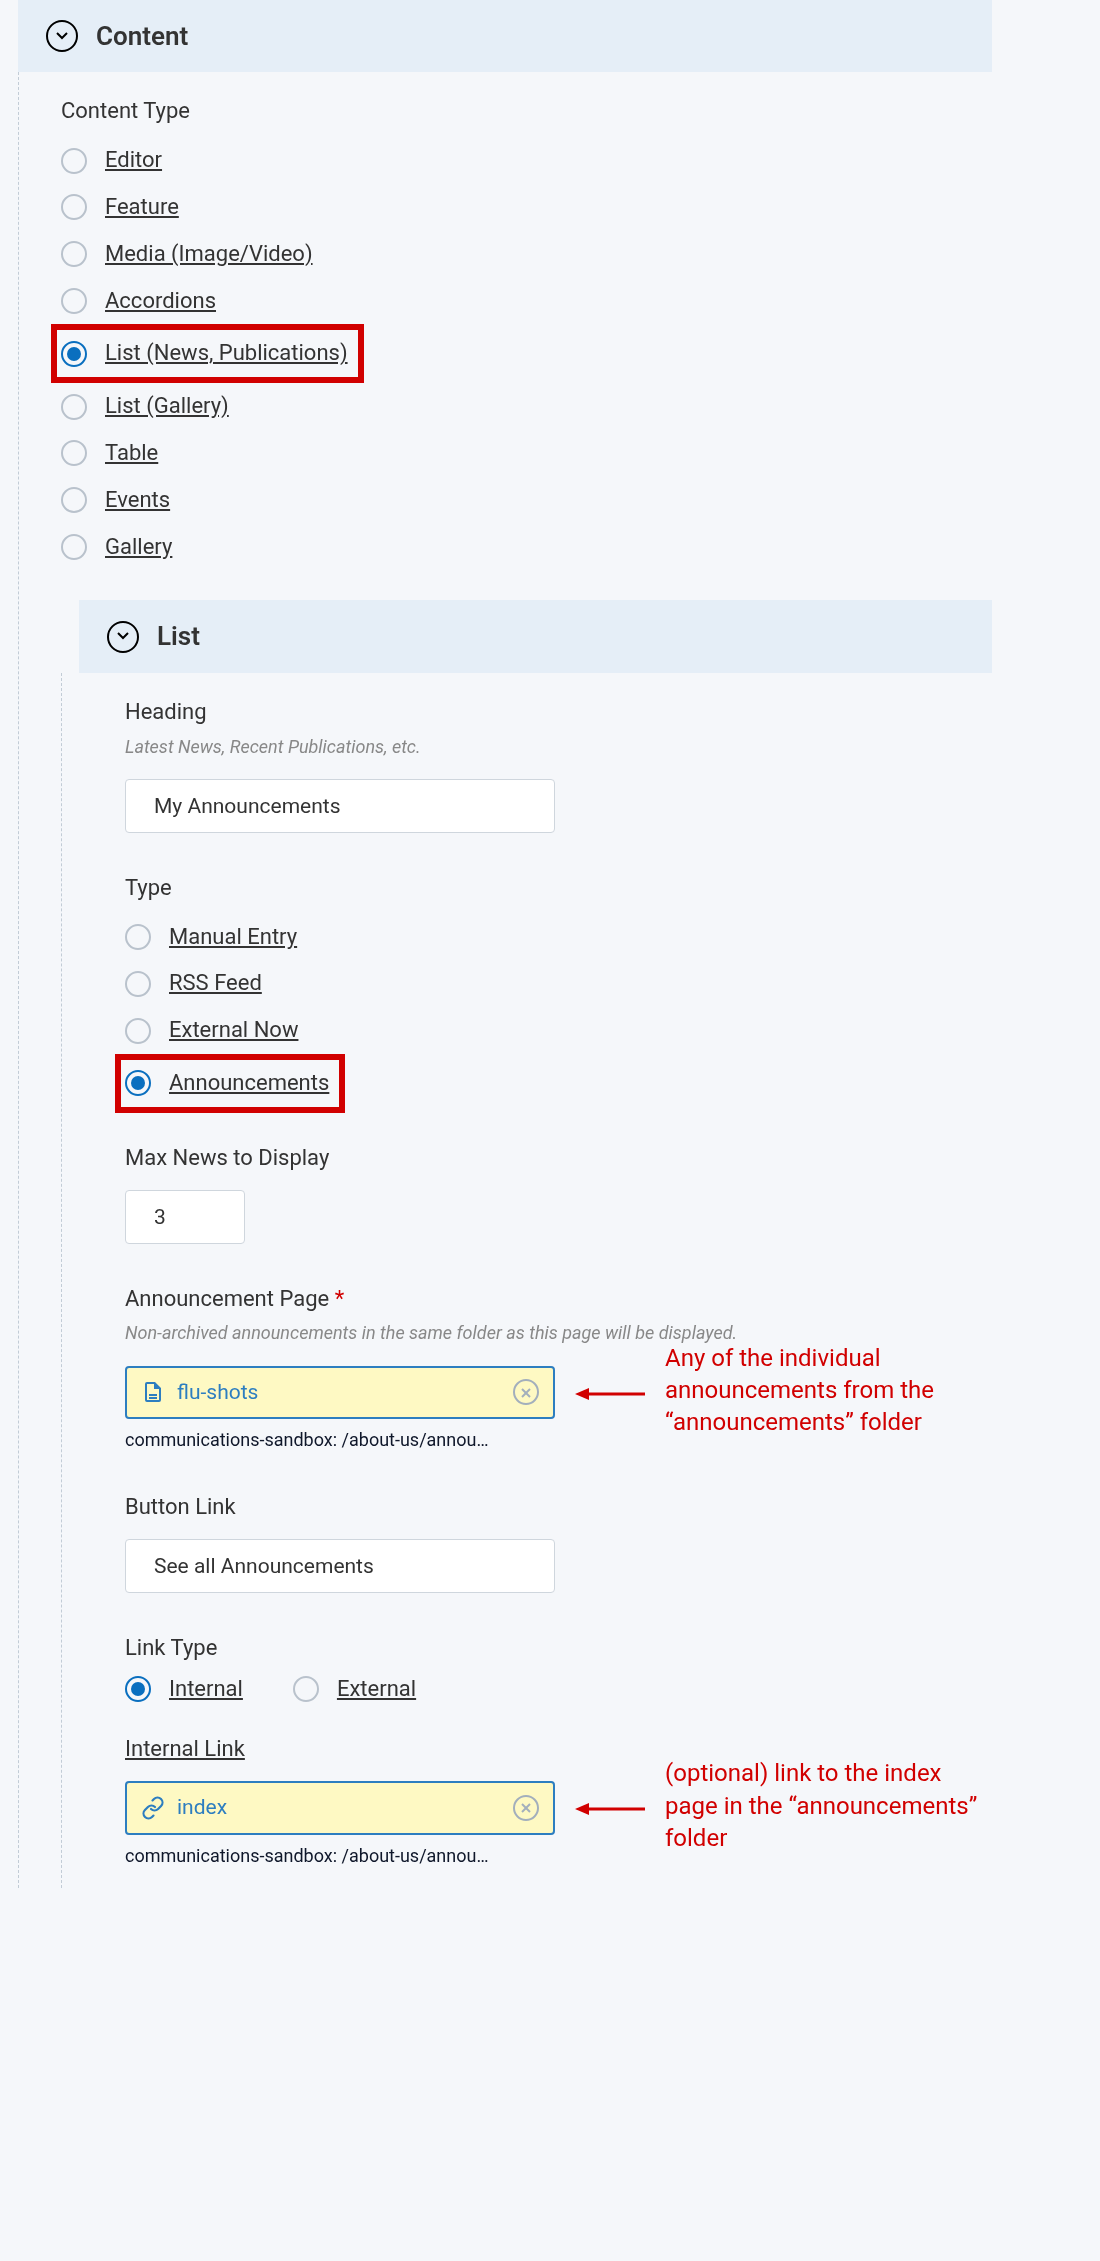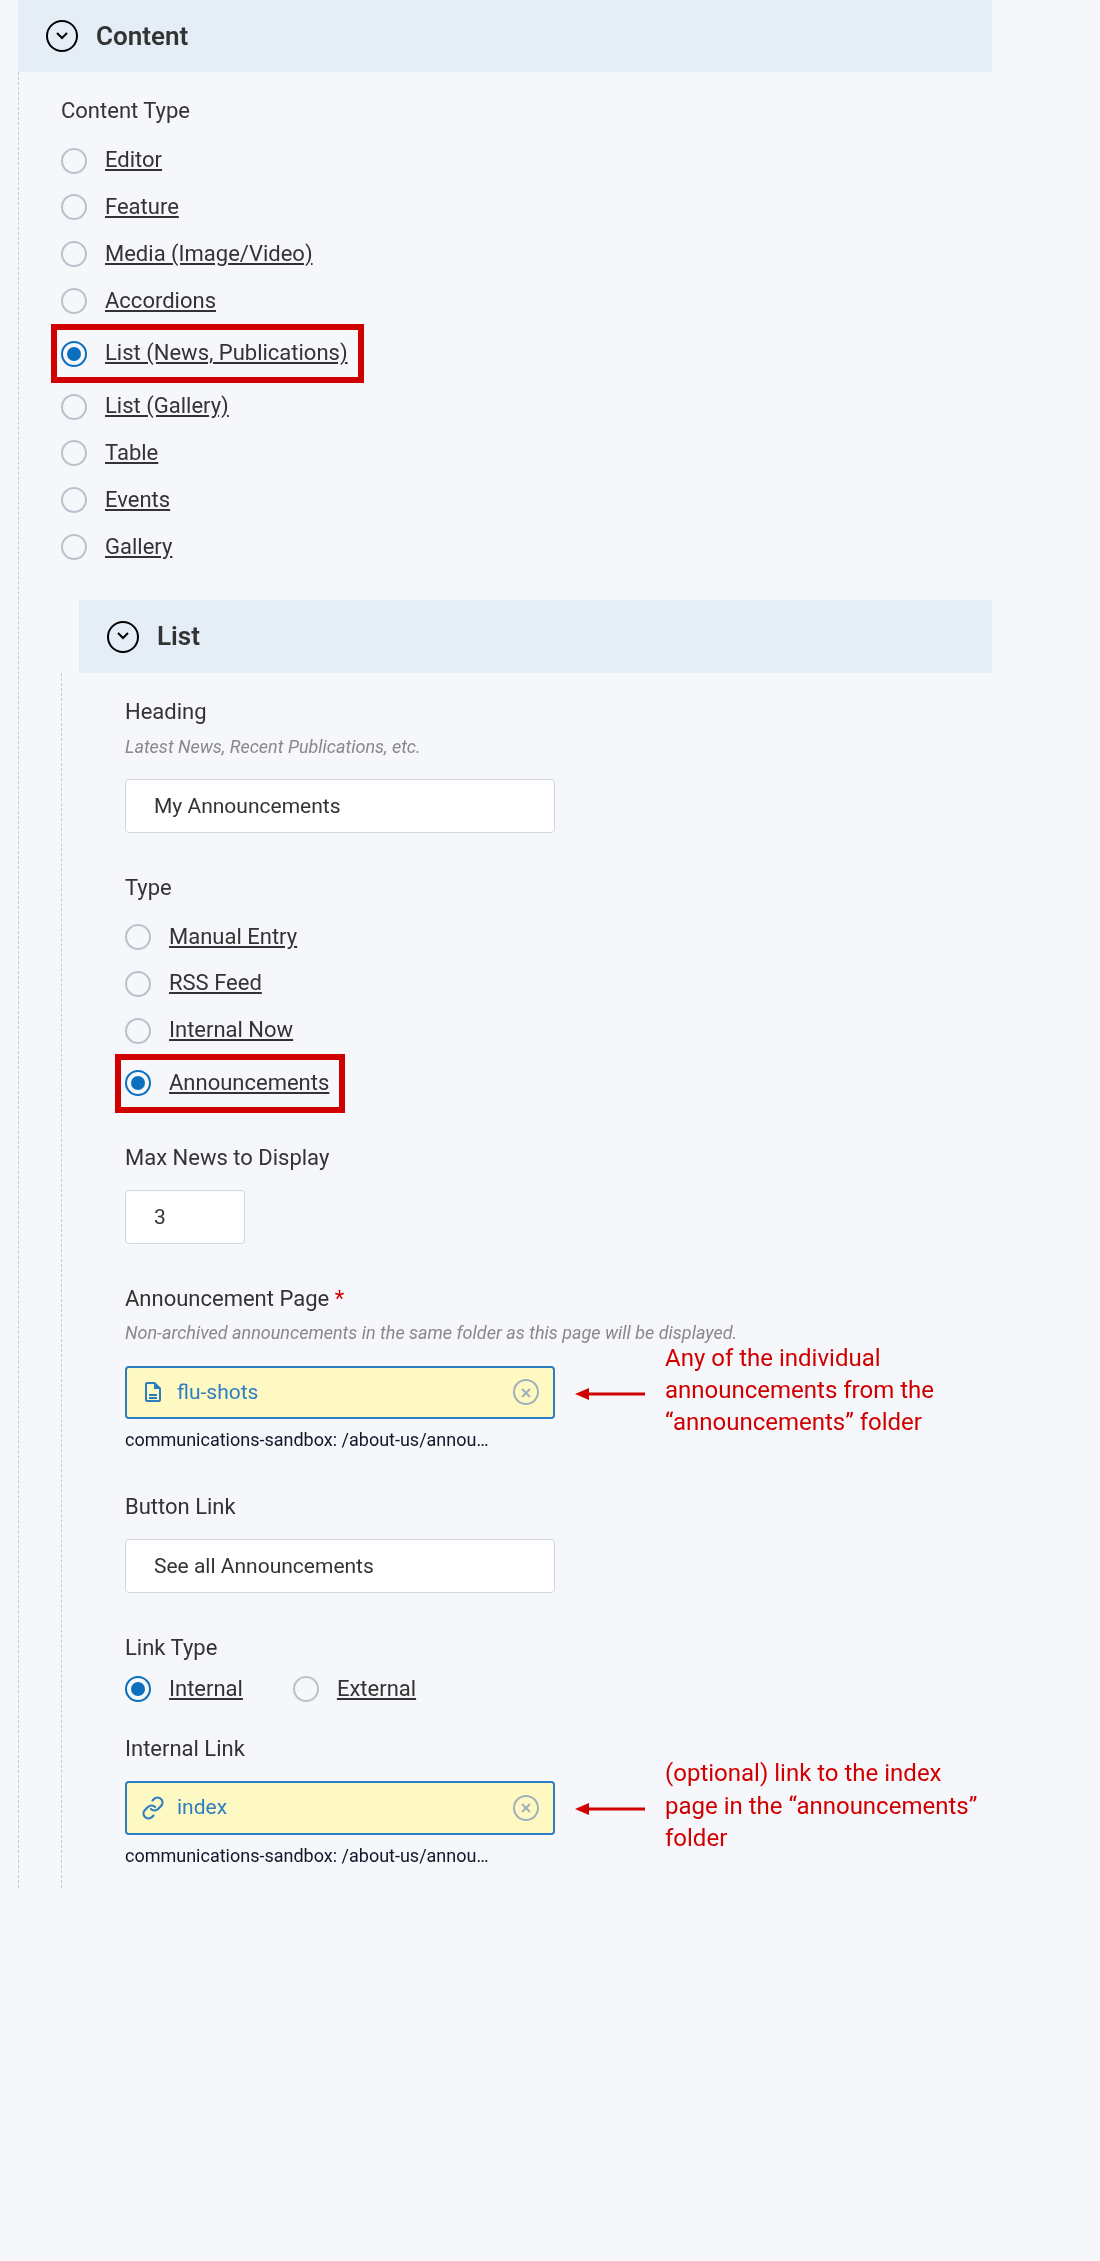--- a/index.html
+++ b/index.html
@@ -264,21 +264,21 @@
           <div class="radio-row">
             <span class="radio-outer"></span>
             <span class="radio-label">Manual Entry</span>
           </div>
           <div class="radio-row">
             <span class="radio-outer"></span>
             <span class="radio-label">RSS Feed</span>
           </div>
           <div class="radio-row">
             <span class="radio-outer"></span>
-            <span class="radio-label">Internal Now</span>
+            <span class="radio-label">External Now</span>
           </div>
           <div class="highlight-box">
             <div class="radio-row" style="padding:4px 0;">
               <span class="radio-outer selected">
                   <span class="radio-inner"></span>
                 </span>
               <span class="radio-label">Announcements</span>
             </div>
           </div>
         </div>
@@ -338,21 +338,21 @@
               </span>
             <span class="radio-label">Internal</span>
           </div>
           <div class="radio-row" style="padding:0;">
             <span class="radio-outer"></span>
             <span class="radio-label">External</span>
           </div>
         </div>
 
         
-        <div class="field-label" style="margin-top:20px;">Internal Link</div>
+        <div class="field-label" style="margin-top:20px;text-decoration:underline;">Internal Link</div>
         <div style="height:10px;"></div>
         <div class="annot-row">
           <div>
             <div class="selector-box">
               <span class="selector-icon">
                 <svg viewBox="0 0 24 24" fill="none" stroke="#2d7ec0" stroke-width="2.2" stroke-linecap="round" stroke-linejoin="round">
                     <path d="M10 13a5 5 0 0 0 7.07 0l3-3a5 5 0 0 0-7.07-7.07l-1.5 1.5"></path>
                     <path d="M14 11a5 5 0 0 0-7.07 0l-3 3a5 5 0 0 0 7.07 7.07l1.5-1.5"></path>
                   </svg>
               </span>

